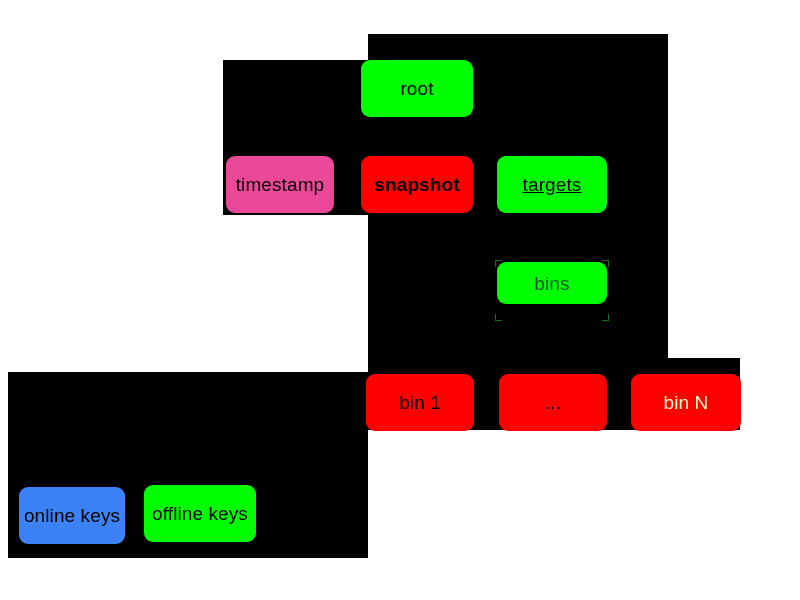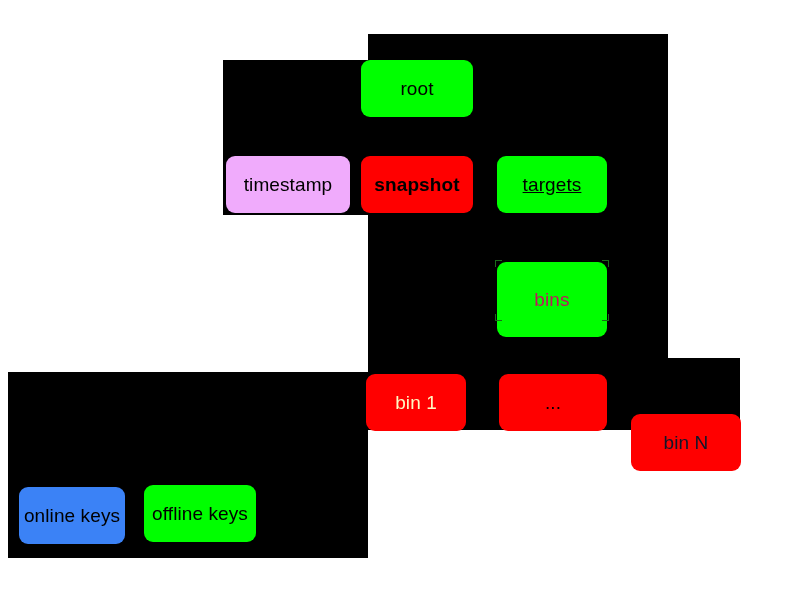--- a/index.html
+++ b/index.html
@@ -70,39 +70,39 @@
 <div id="canvas">
 
   <div class="plate" style="left: 368px; top: 34px; width: 300px; height: 324px;"></div>
   <div class="plate" style="left: 223px; top: 60px; width: 148px; height: 155px;"></div>
   <div class="plate" style="left: 368px; top: 358px; width: 372px; height: 72px;"></div>
   <div class="plate" style="left: 8px; top: 372px; width: 360px; height: 186px;"></div>
 
   <div class="node green" style="left: 361px; top: 60px; width: 112px; height: 57px; background: rgb(0, 255, 0); color: rgb(0, 0, 0);">
       <span>root</span>
     </div>
-  <div class="node red" style="left: 226px; top: 156px; width: 124px; height: 57px; background: #f0abfc; color: rgb(0, 0, 0);">
+  <div class="node red" style="left: 226px; top: 156px; width: 108px; height: 57px; background: #ec4899; color: rgb(0, 0, 0);">
       <span>timestamp</span>
     </div>
   <div class="node red" style="left: 361px; top: 156px; width: 112px; height: 57px; background: rgb(255, 0, 0); color: rgb(0, 0, 0); font-weight: bold;">
       <span>snapshot</span>
     </div>
   <div class="node green" style="left: 497px; top: 156px; width: 110px; height: 57px; background: rgb(0, 255, 0); color: rgb(0, 0, 0); text-decoration: underline;">
       <span>targets</span>
     </div>
-  <div class="node green selected" style="left: 497px; top: 262px; width: 110px; height: 75px; background: rgb(0, 255, 0); color: #be185d;">
+  <div class="node green selected" style="left: 497px; top: 262px; width: 110px; height: 42px; background: rgb(0, 255, 0); color: #14532d;">
       <span>bins</span>
     </div>
-  <div class="node red" style="left: 366px; top: 374px; width: 100px; height: 57px; background: rgb(255, 0, 0); color: #fef9c3;">
+  <div class="node red" style="left: 366px; top: 374px; width: 108px; height: 57px; background: rgb(255, 0, 0); color: #000000;">
       <span>bin 1</span>
     </div>
   <div class="node red" style="left: 499px; top: 374px; width: 108px; height: 57px; background: rgb(255, 0, 0); color: rgb(0, 0, 0);">
       <span>...</span>
     </div>
-  <div class="node red" style="left: 631px; top: 374px; width: 110px; height: 57px; background: rgb(255, 0, 0); color: #0f172a; margin-top: 40px;">
+  <div class="node red" style="left: 631px; top: 374px; width: 110px; height: 57px; background: rgb(255, 0, 0); color: #fef9c3;">
       <span>bin N</span>
     </div>
   <div class="node red" style="left: 19px; top: 487px; width: 106px; height: 57px; background: #3b82f6; color: rgb(0, 0, 0);">
       <span>online keys</span>
     </div>
   <div class="node green" style="left: 144px; top: 485px; width: 112px; height: 57px; background: rgb(0, 255, 0); color: rgb(0, 0, 0);">
       <span>offline keys</span>
     </div>
 
   <div class="sel-b" style="left: 497px; top: 262px; width: 110px; height: 57px;"></div>

